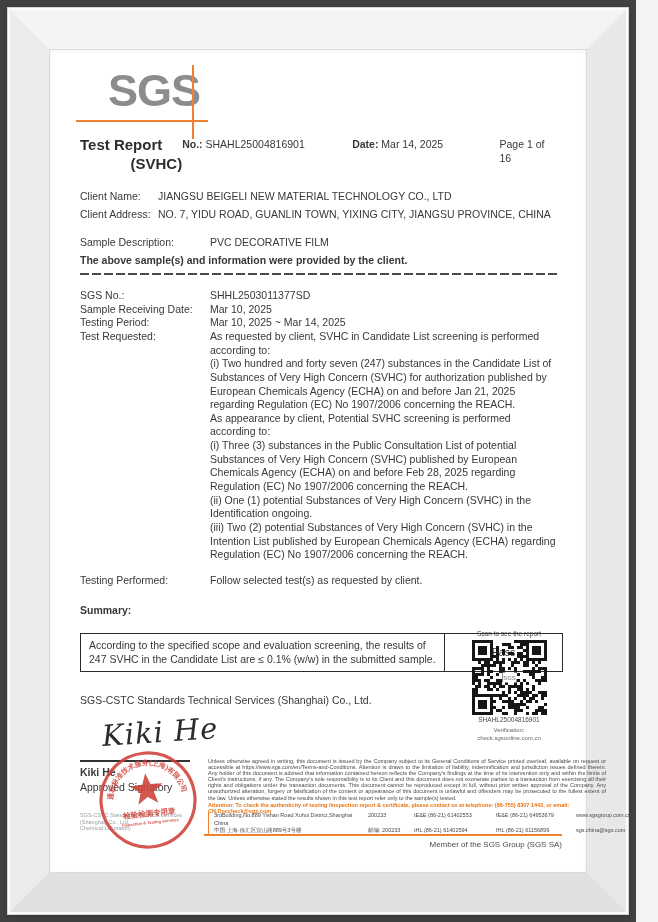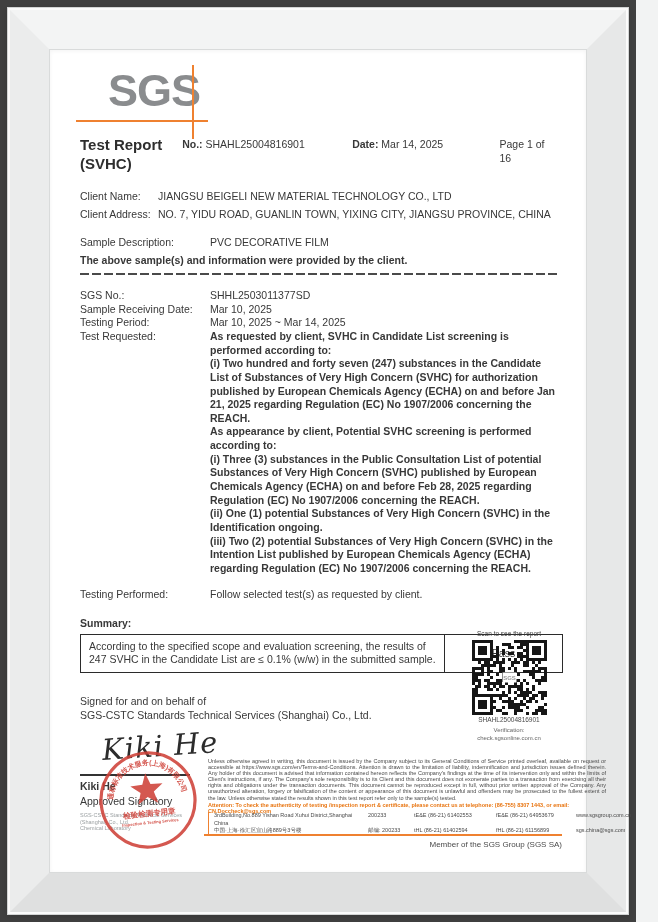--- a/index.html
+++ b/index.html
@@ -23,44 +23,44 @@
   
   .logo { position:relative; height:76px; }
   .logo-text { position:absolute; left:28px; top:2px; font-size:45px; font-weight:bold;
                color:#8a8c8e; letter-spacing:-1px; }
   .logo-hline { position:absolute; left:-4px; top:60px; width:132px; height:2px; background:#ef8130; }
   .logo-vline { position:absolute; left:112px; top:5px; width:2px; height:74px; background:#ef8130; }
 
   
   .header-row { display:flex; align-items:flex-start; }
   .title-block { width:104px; font-size:15px; font-weight:bold; color:#2e2e2e; line-height:1.25; }
-  .title-line2 { text-align:left; }
+  .title-line2 { text-align:right; }
   .no-block { width:173px; padding-top:2px; }
   .date-block { width:150px; padding-top:2px; }
   .page-block { margin-left:auto; padding-top:2px; }
   .b { font-weight:bold; }
 
   
   .client-block { margin-top:16px; }
   .kv-row { display:grid; grid-template-columns:78px 1fr; margin-bottom:5px; }
   .kv-wide { display:grid; grid-template-columns:130px 1fr; margin-bottom:5px; }
 
   .sample-block { margin-top:14px; }
   .provided-note { font-weight:bold; margin-top:3px; }
   .dash-sep { margin:5px 0 14px 0; height:2px;
               background:repeating-linear-gradient(90deg,#4a4a4a 0 9px, transparent 9px 12px); }
 
   
   .details-grid { display:grid; grid-template-columns:130px 1fr; }
   .performed-row { margin-top:12px; }
-  .req-para { margin:0;font-weight:bold; }
+  .req-para { margin:0; }
 
   
   .summary-heading { font-weight:bold; margin-top:16px; }
-  table.summary { width:483px; border-collapse:collapse; margin-top:3px; }
+  table.summary { width:483px; border-collapse:collapse; margin-top:16px; }
   table.summary td { border:1.6px solid #2b2b2b; padding:5px 8px; vertical-align:middle; }
   td.pass-cell { width:118px; text-align:center; }
 
   
   .signed-block { margin-top:22px; }
   .sig-area { position:relative; margin-top:4px; height:92px; }
   .sig-script { position:absolute; left:22px; top:2px; font-family:"DejaVu Serif", serif;
                 font-style:italic; font-size:29px; color:#2c2c2c; transform:rotate(-4deg);
                 letter-spacing:1px; white-space:nowrap; }
   .sig-line { position:absolute; left:0; top:48px; width:110px; height:2px; background:#333; }
@@ -174,21 +174,20 @@
           <table class="summary">
             <tbody>
                 <tr>
               <td>According to the specified scope and evaluation screening, the results of 247 SVHC in the Candidate List are ≤ 0.1% (w/w) in the submitted sample.</td>
               <td class="pass-cell">Pass</td>
             </tr>
           </tbody>
             </table>
 
           <div class="signed-block">
-            <div>Signed for and on behalf of</div>
             <div>SGS-CSTC Standards Technical Services (Shanghai) Co., Ltd.</div>
           </div>
           <div class="sig-area">
             <span class="sig-script">Kiki He</span>
             <span class="sig-line"></span>
             <span class="sig-name">Kiki He</span>
             <span class="sig-title">Approved Signatory</span>
           </div>
         </div>
 

